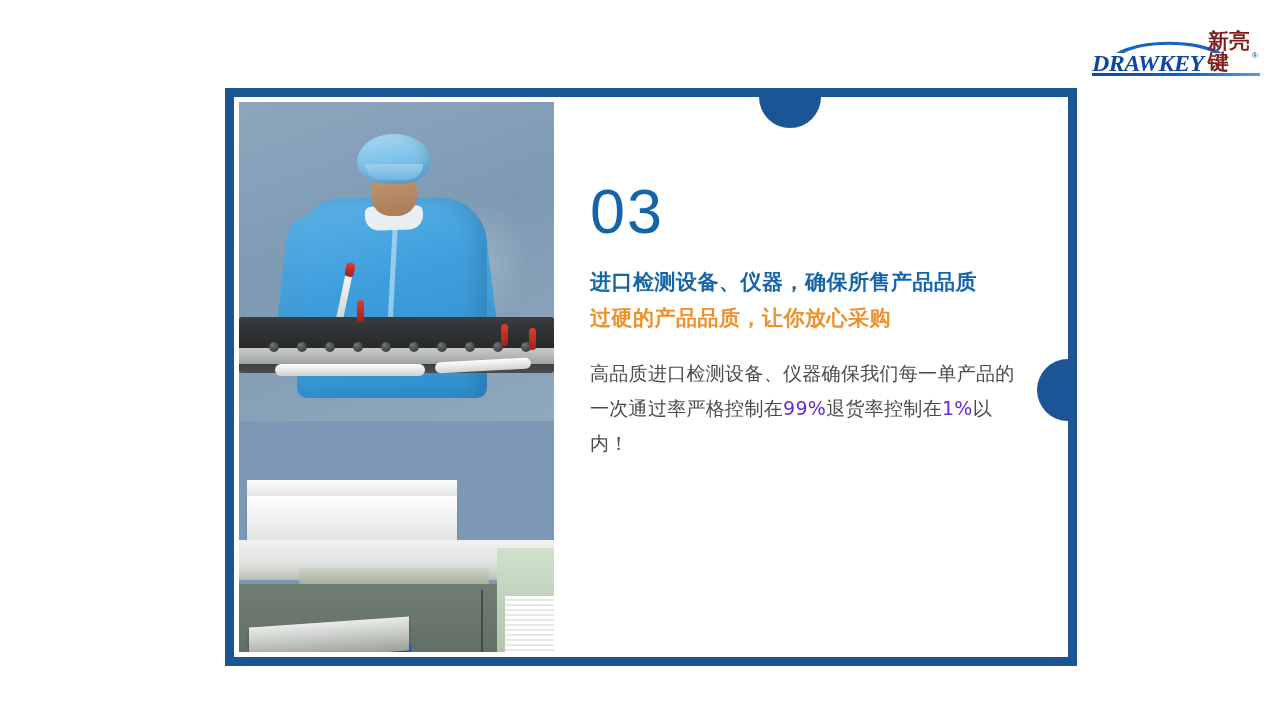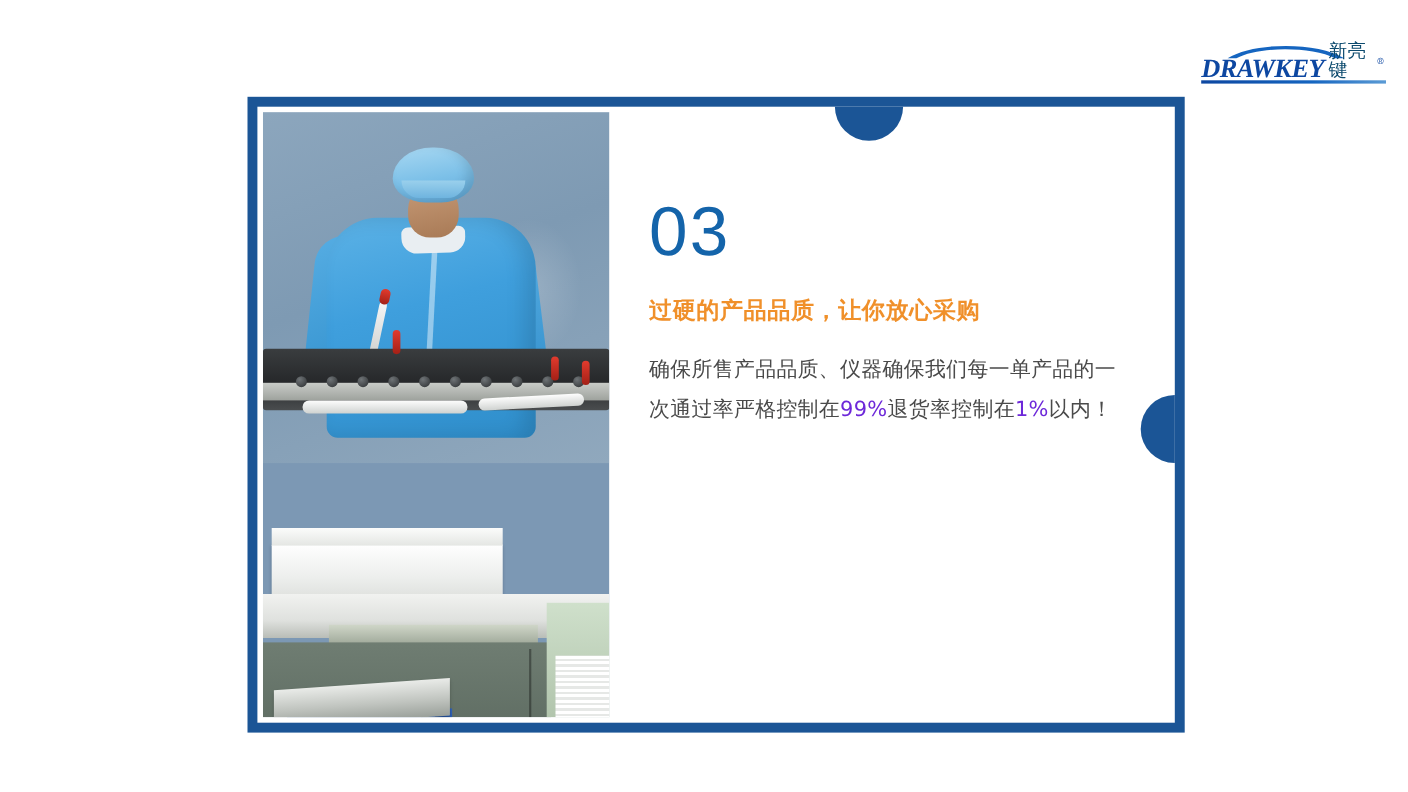--- a/index.html
+++ b/index.html
@@ -45,23 +45,23 @@
     font-style: italic;
     font-size: 24px;
     letter-spacing: -0.5px;
     color: #0d47a1;
     line-height: 1;
     position: relative;
     top: -1px;
   }
   .logo-cn {
     font-family: "DejaVu Sans", sans-serif;
-    font-weight: normal;
-    font-size: 17px;
-    color: #0c4a6e;
+    font-weight: bold;
+    font-size: 21px;
+    color: #7f1d1d;
     line-height: 1;
     position: relative;
     top: -3px;
     letter-spacing: 0px;
   }
   .logo-reg {
     font-size: 8px;
     color: #0d47a1;
     position: relative;
     top: -16px;
@@ -369,21 +369,22 @@
         <div class="ph-deckedge"></div>
         <div class="ph-cabinet"></div>
         <div class="ph-green"></div>
         <div class="ph-paper"></div>
         <div class="ph-bin"></div>
         <div class="ph-metal"></div>
       </div>
 
       <div class="panel">
         <div class="num">03</div>
+        <div class="head-blue">进口检测设备、仪器，确保所售产品品质</div>
         <div class="head-orange">过硬的产品品质，让你放心采购</div>
         <div class="body-text">
-          <span>确保所售产品品质、仪器确保我们每一单产品的一次通过率严格控制在</span><span class="hl">99%</span><span>退货率控制在</span><span class="hl">1%</span><span>以内！</span>
+          <span>高品质进口检测设备、仪器确保我们每一单产品的一次通过率严格控制在</span><span class="hl">99%</span><span>退货率控制在</span><span class="hl">1%</span><span>以内！</span>
         </div>
       </div>
 
     </div>
   </div>
 </div>
 
 </body></html>

